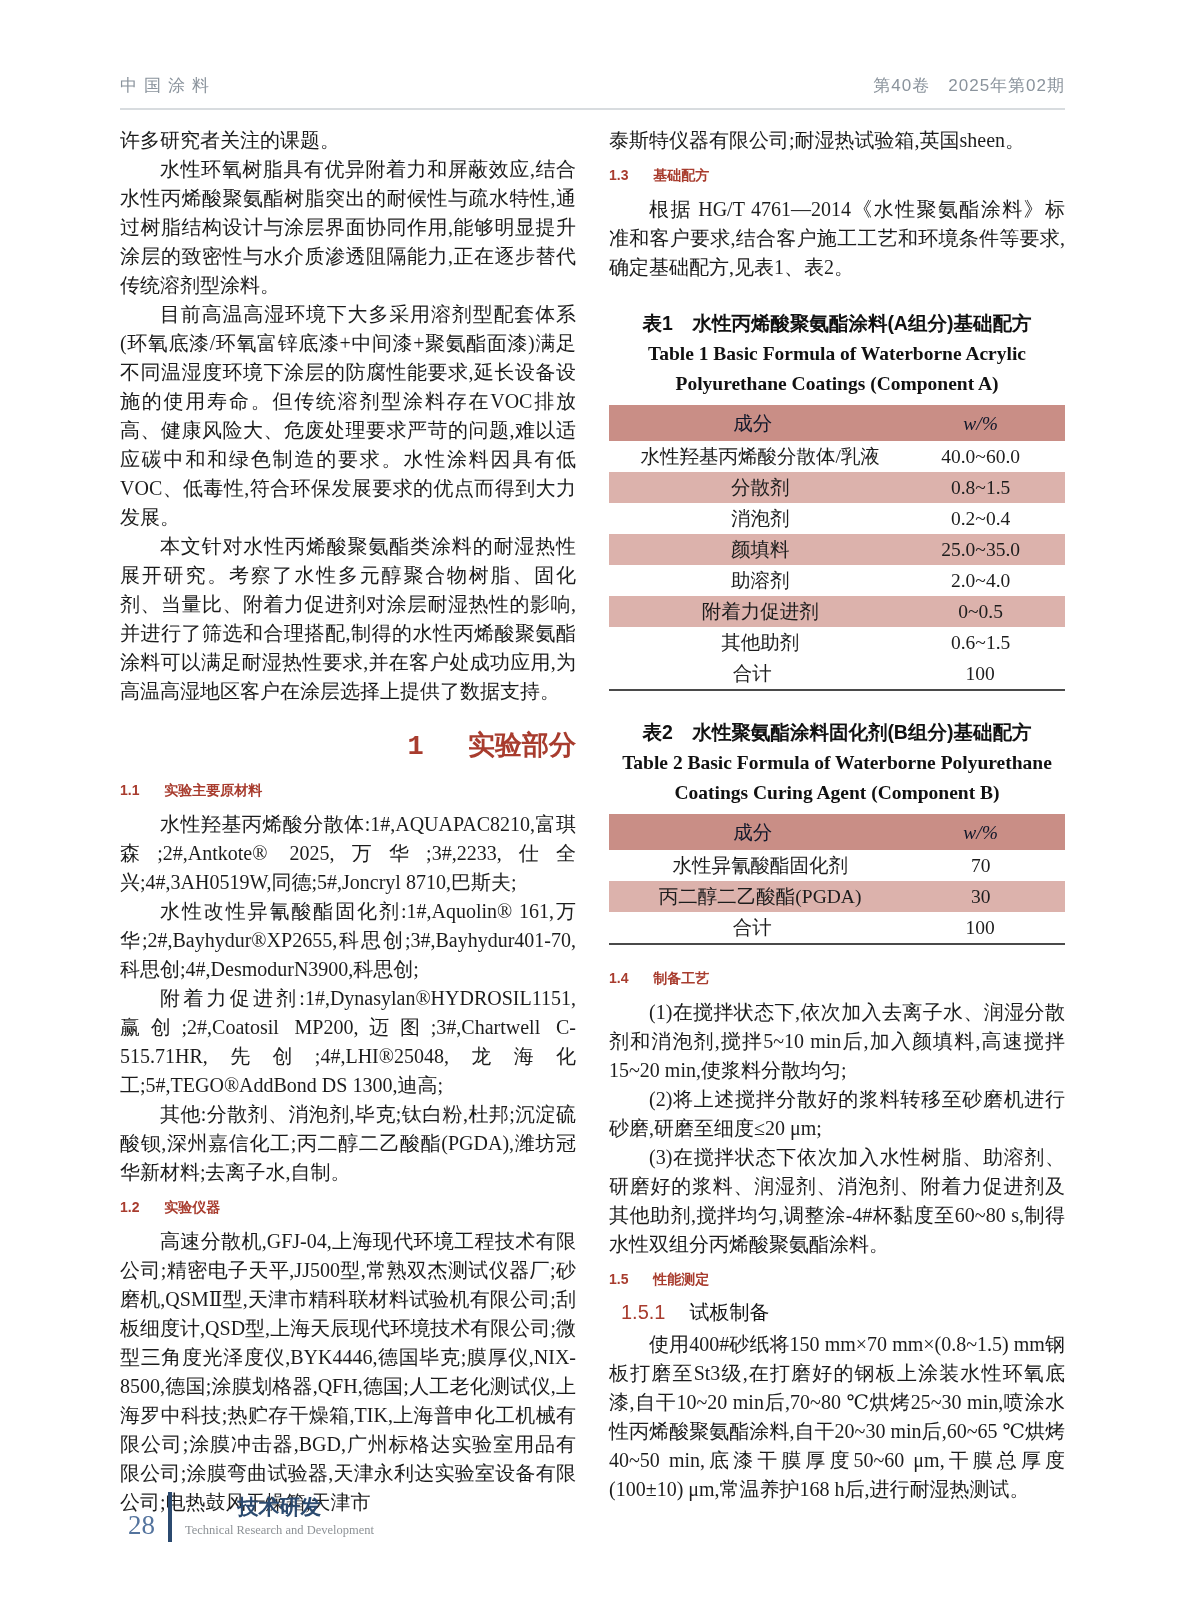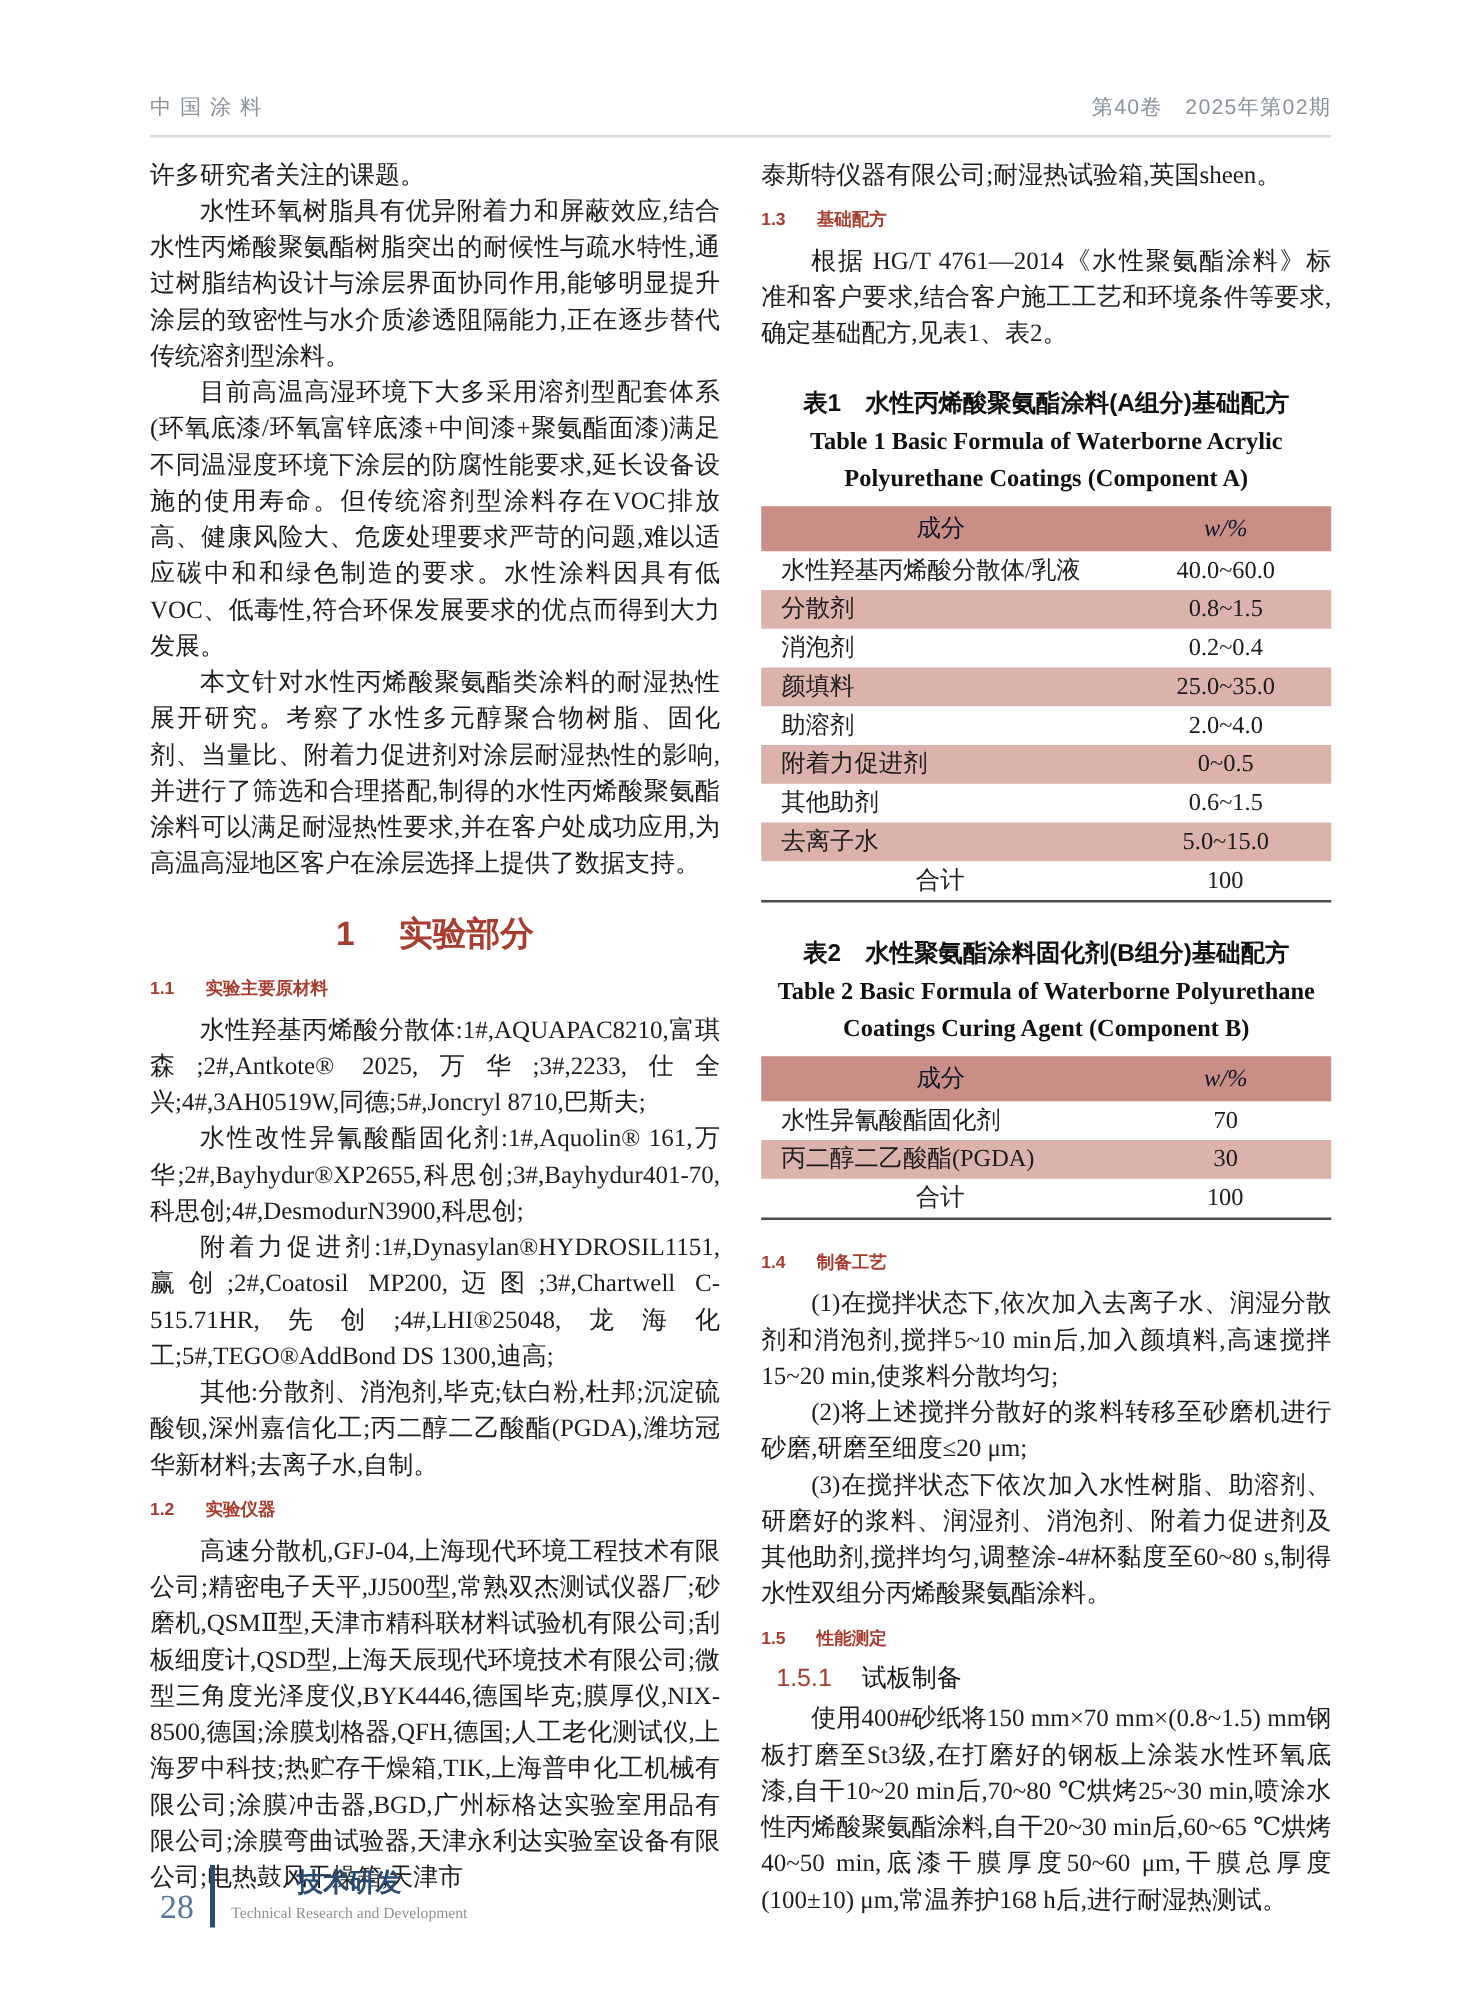--- a/index.html
+++ b/index.html
@@ -24,22 +24,22 @@
     position:absolute; top:126px; width:456px;
     font-size:20px; line-height:29px; text-align:justify;
   }
   .col-left  { left:120px; }
   .col-right { left:609px; }
   p { margin:0; }
   p.indent { text-indent:40px; }
 
   
   h1.sec1 {
-    margin:24px 0 13px; font-family:Liberation Sans, sans-serif;
-    font-weight:bold; font-size:27px; line-height:34px; color:#a83c2e; text-align:center;
+    margin:24px 0 13px; font-family:Liberation Mono, monospace;
+    font-weight:bold; font-size:27px; line-height:34px; color:#a83c2e; text-align:right;
   }
   h1.sec1 .num { margin-right:28px; }
   h2.sec2 {
     margin:7px 0 6px; font-family:"Liberation Sans","DejaVu Sans",sans-serif;
     font-weight:bold; font-size:14px; line-height:27px; color:#a83c2e; text-align:left;
   }
   h2.sec2 .num { margin-right:21px; }
   h3.sec3 { margin:5px 12px 4px; font-size:20px; line-height:27px; font-weight:normal; text-align:left; }
   h3.sec3 .num {
     color:#a83c2e; font-family:"Liberation Sans","DejaVu Sans",sans-serif; margin-right:19px;
@@ -57,21 +57,21 @@
     font-size:19.5px; line-height:30px; color:#111;
   }
   table.formula {
     width:100%; border-collapse:collapse; margin:6px 0 20px;
     font-size:19.5px; text-align:left;
   }
   table.formula th {
     height:34px; background:#c98e86; font-weight:normal; text-align:center; color:#0f172a;
   }
   table.formula td { height:28px; color:#1c1c1c; }
-  td.name { text-align:left; padding-left:16px; width:63%; }
+  td.name { text-align:center; padding-left:16px; width:63%; }
   td.val  { text-align:center; width:37%; }
   th.wcol { font-style:italic; font-family:"Liberation Serif","DejaVu Serif",serif; }
   tr.alt  { background:#dcb2ac; }
   tr.total td { text-align:center; padding-left:0; border-bottom:2px solid #4a4a4a; }
 
   
   .page-footer { position:absolute; left:128px; top:1492px; display:flex; height:50px; }
   .page-num {
     font-size:27px; color:#54749e; line-height:30px;
     align-self:flex-end; margin-right:13px; margin-bottom:2px;
@@ -162,24 +162,20 @@
         <td class="val">2.0~4.0</td>
       </tr>
       <tr class="alt">
         <td class="name">附着力促进剂</td>
         <td class="val">0~0.5</td>
       </tr>
       <tr>
         <td class="name">其他助剂</td>
         <td class="val">0.6~1.5</td>
       </tr>
-      <tr class="alt">
-        <td class="name">去离子水</td>
-        <td class="val">5.0~15.0</td>
-      </tr>
       <tr class="total">
         <td class="name">合计</td>
         <td class="val">100</td>
       </tr>
     </tbody>
   </table>
 
   <div class="table-caption">
     <div class="zh">表2　水性聚氨酯涂料固化剂(B组分)基础配方</div>
     <div class="en">Table 2  Basic Formula of Waterborne Polyurethane</div>

